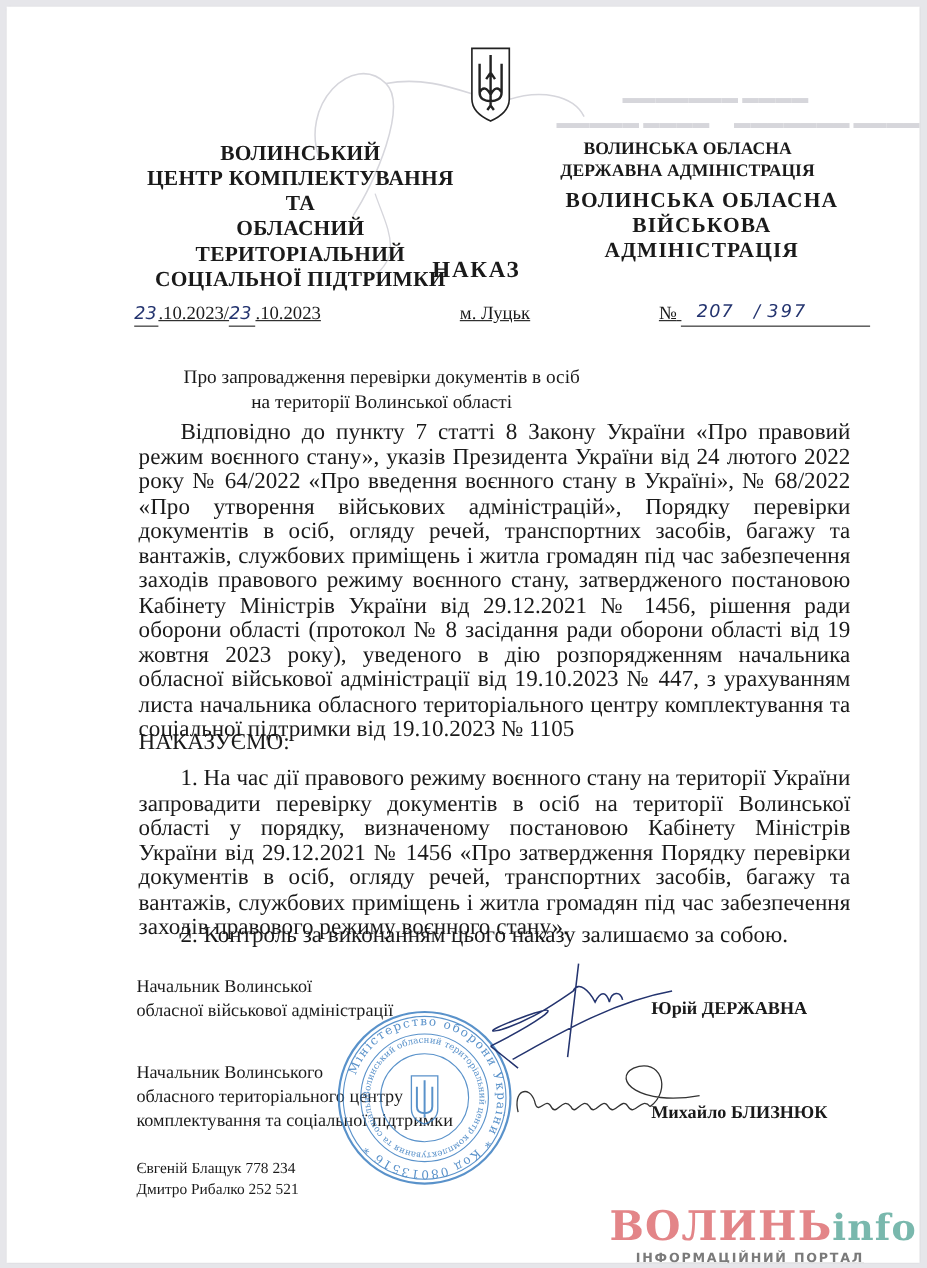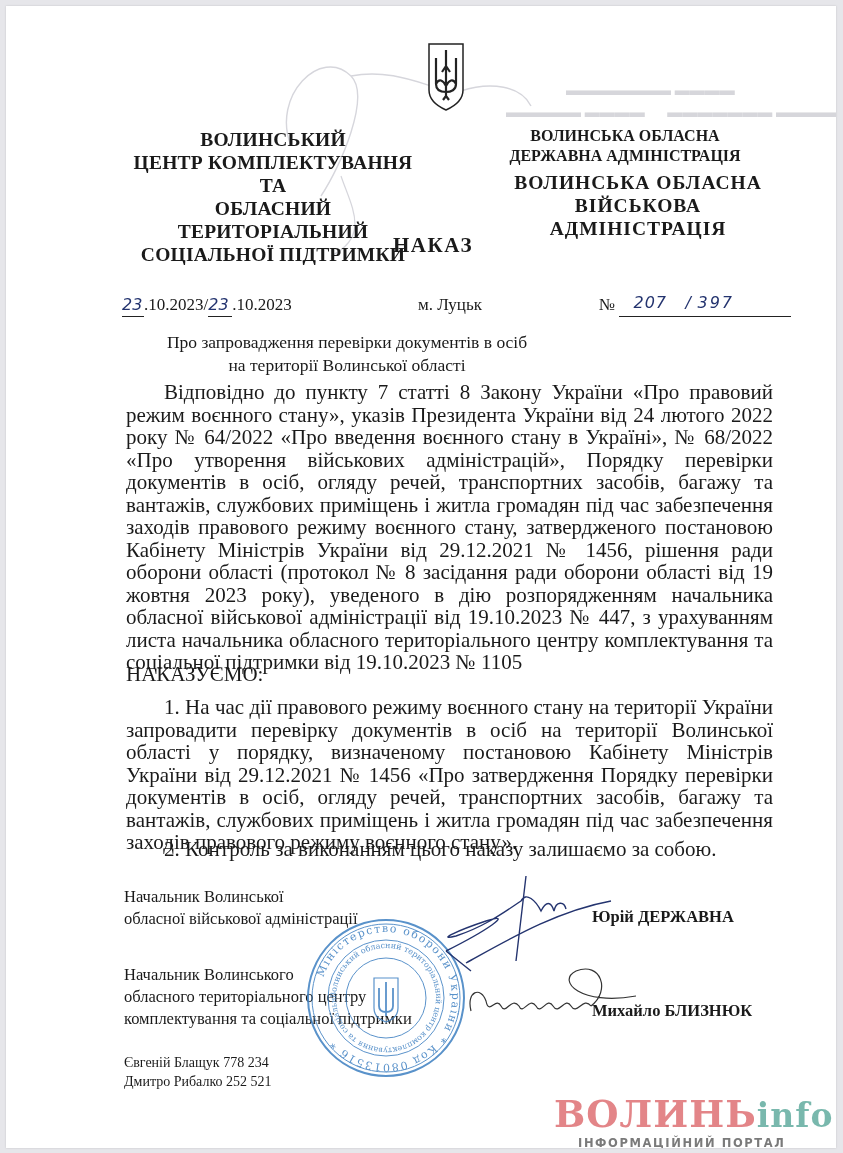--- a/index.html
+++ b/index.html
@@ -30,21 +30,21 @@
       font-weight: bold; font-size: 16px; line-height: 20px;
     }
     .hdr-right-2 {
       left: 487px; top: 165px; width: 290px; text-align: center;
       font-weight: bold; font-size: 19.5px; line-height: 23px; letter-spacing: 1px;
     }
     .title {
       left: 0; width: 830px; top: 227px; text-align: center;
       font-weight: bold; font-size: 21px; letter-spacing: 1.5px; padding-left: 12px;
     }
-    .dateline { top: 288px; font-size: 17px; line-height: 22px; }
+    .dateline { top: 268px; font-size: 17px; line-height: 22px; text-decoration: underline; }
     .hand { color: #24346f; font-family: "DejaVu Sans", sans-serif; font-style: italic; font-size: 16px; }
     .ul { border-bottom: 1px solid #222; display: inline-block; }
     .subject {
       left: 0; width: 682px; top: 325px; text-align: center;
       font-size: 17.5px; line-height: 23px;
     }
     .body-text {
       left: 120px; width: 647px; font-size: 21px; line-height: 22.5px;
       text-align: justify;
       font-family: Liberation Serif, serif;

